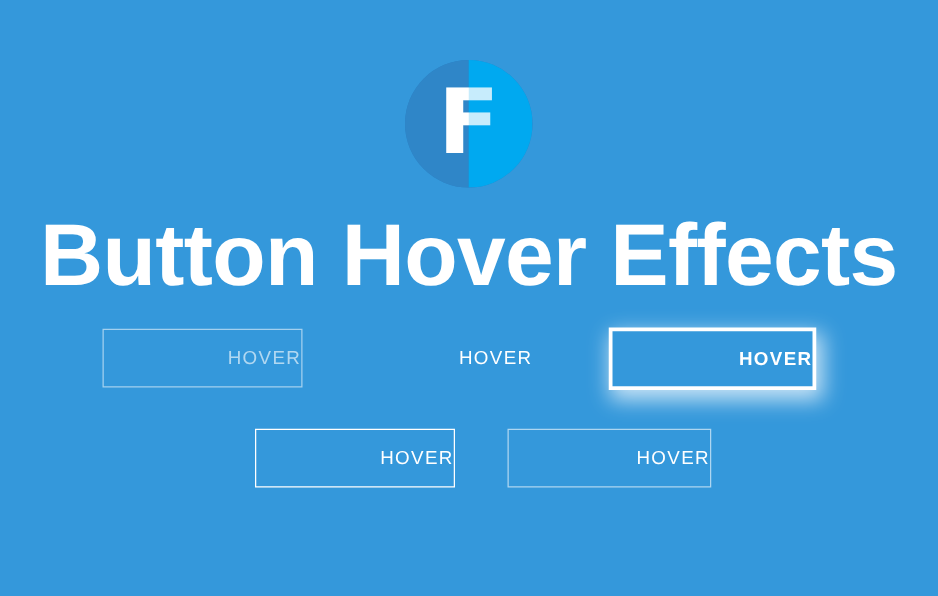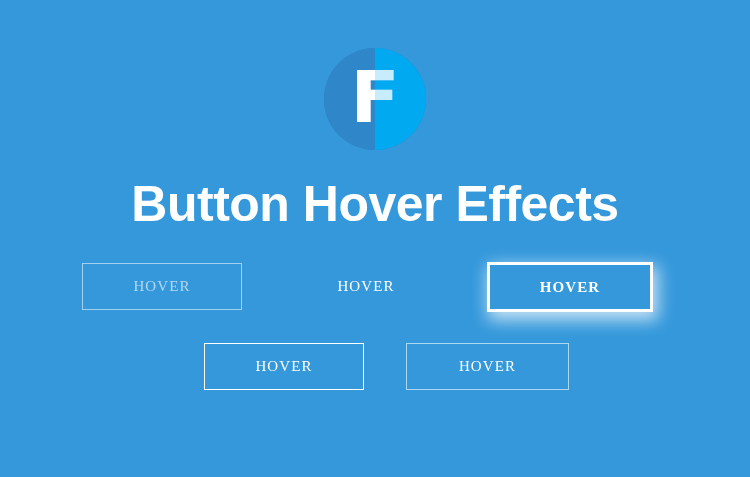--- a/index.html
+++ b/index.html
@@ -95,34 +95,34 @@
   
   .title {
     position: absolute;
     left: 0;
     top: 172px;
     width: 750px;
     text-align: center;
     color: #ffffff;
     font-family: "Liberation Sans", sans-serif;
     font-weight: bold;
-    font-size: 50px;
+    font-size: 70px;
     line-height: 64px;
     letter-spacing: -0.5px;
     white-space: nowrap;
   }
 
   
   .btn {
     position: absolute;
     box-sizing: border-box;
     display: flex;
     align-items: center;
-    justify-content: center;
-    font-family: Liberation Serif, serif;
+    justify-content: flex-end;
+    font-family: Liberation Sans, sans-serif;
     font-size: 15px;
     letter-spacing: 1.1px;
     color: #ffffff;
     background: transparent;
     cursor: pointer;
     user-select: none;
   }
 
   
   .btn--ghost {

